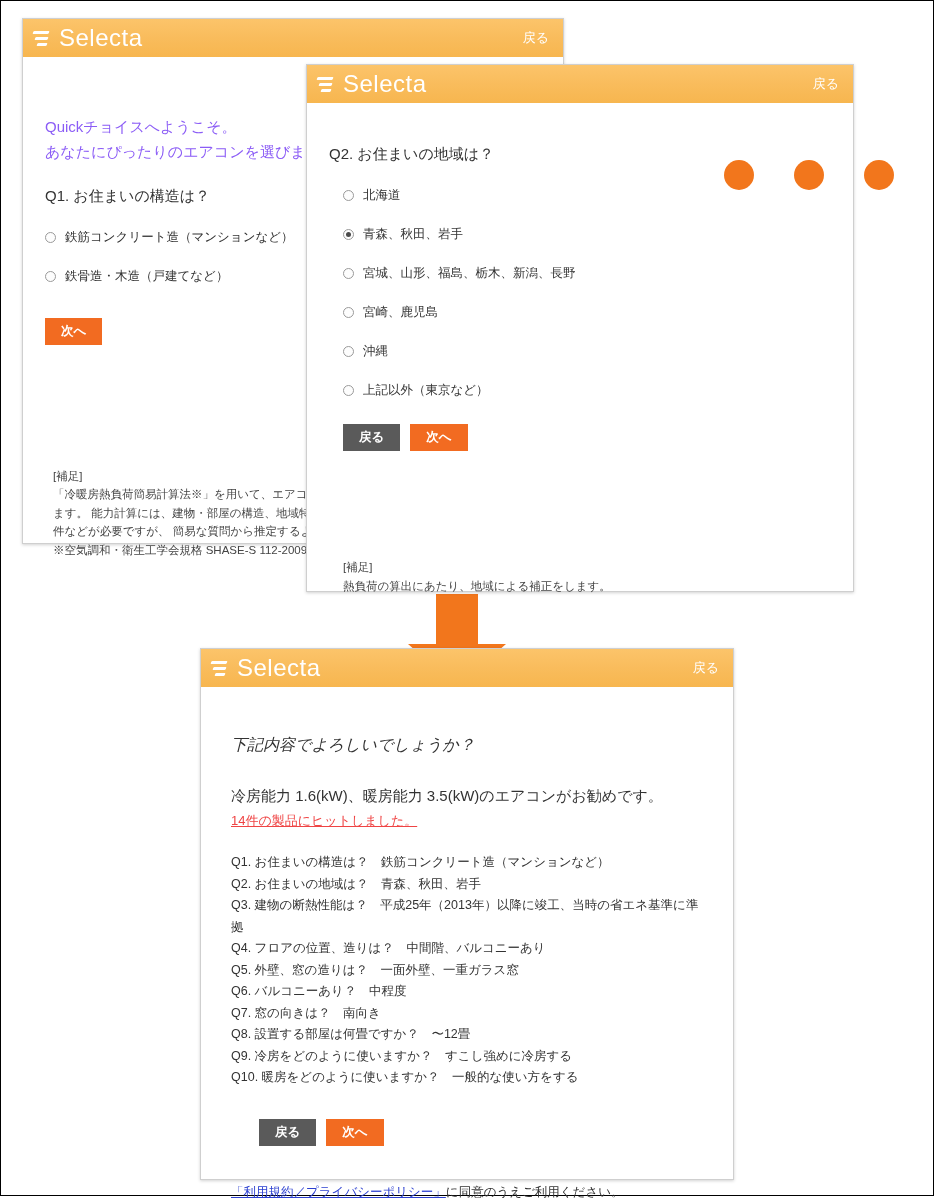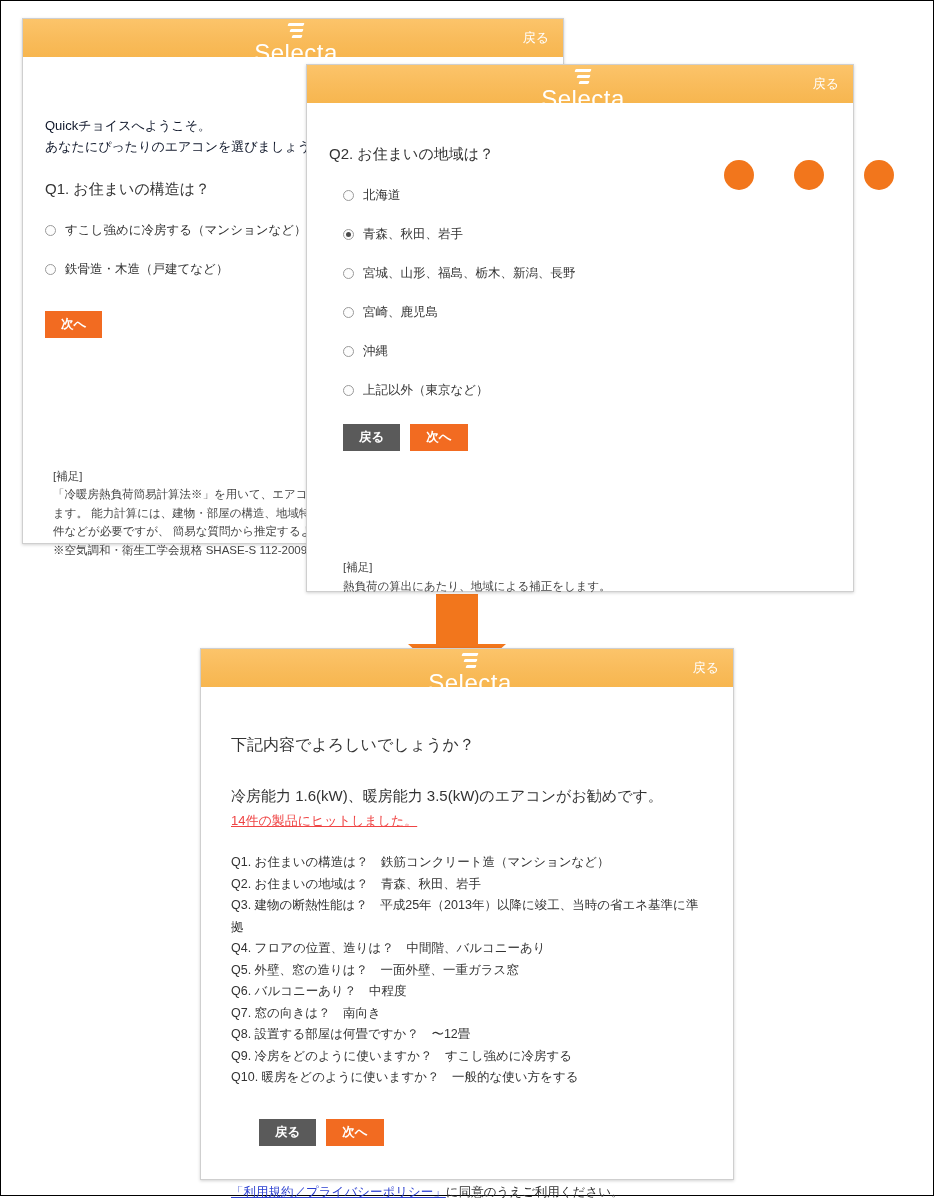--- a/index.html
+++ b/index.html
@@ -32,21 +32,20 @@
     box-shadow: 0 1px 3px rgba(0,0,0,0.18);
     box-sizing: border-box;
   }
   .titlebar {
     height: 38px;
     background: linear-gradient(to bottom, #fcc46a 0%, #f9bc5c 50%, #f7b64f 100%);
     display: flex;
     align-items: center;
     position: relative;
     box-sizing: border-box;
-    flex-direction: column;
   }
   .logo-mark {
     width: 20px;
     height: 22px;
     margin-left: 10px;
     position: relative;
     flex: none;
   }
   .logo-mark span {
     position: absolute;
@@ -79,22 +78,22 @@
   }
 
   .win-body {
     padding: 0 22px;
     box-sizing: border-box;
     position: relative;
     height: calc(100% - 38px);
   }
 
   .intro {
-    font-size: 13px;
-    color: #0f172a;
+    font-size: 15px;
+    color: #8b5cf6;
     line-height: 1.65;
     margin-top: 30px;
   }
   .q-title {
     font-size: 15px;
     color: #333;
     margin-top: 22px;
     margin-bottom: 18px;
   }
   .opt-list { margin: 0; padding: 0; }
@@ -220,20 +219,21 @@
     top: 648px;
     width: 534px;
     height: 532px;
     z-index: 5;
   }
   #win3 .win-body { padding: 0 30px; }
   #win3 .confirm-title {
     font-size: 16px;
     color: #333;
     margin-top: 48px;
+    font-style: italic;
   }
   #win3 .result-line {
     font-size: 15px;
     color: #333;
     margin-top: 28px;
     line-height: 1.6;
   }
   #win3 .hit-line {
     font-size: 13px;
     color: #ef4444;
@@ -279,21 +279,21 @@
   </div>
   <div class="win-body">
     <div class="intro">
       <div>Quickチョイスへようこそ。</div>
       <div>あなたにぴったりのエアコンを選びましょう</div>
     </div>
     <div class="q-title">Q1. お住まいの構造は？</div>
     <div class="opt-list">
       <div class="opt">
         <span class="radio"></span>
-        <span class="opt-label">すこし強めに冷房する（マンションなど）</span>
+        <span class="opt-label">鉄筋コンクリート造（マンションなど）</span>
       </div>
       <div class="opt">
         <span class="radio"></span>
         <span class="opt-label">鉄骨造・木造（戸建てなど）</span>
       </div>
     </div>
     <div class="btn-row next-wrap">
       <button class="btn btn-next">次へ</button>
     </div>
     <div class="note-block note">

